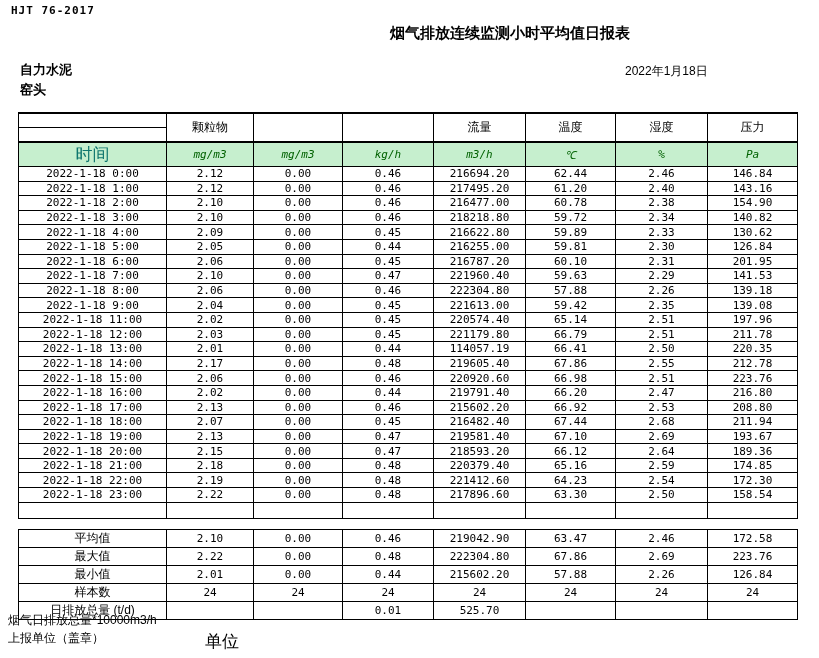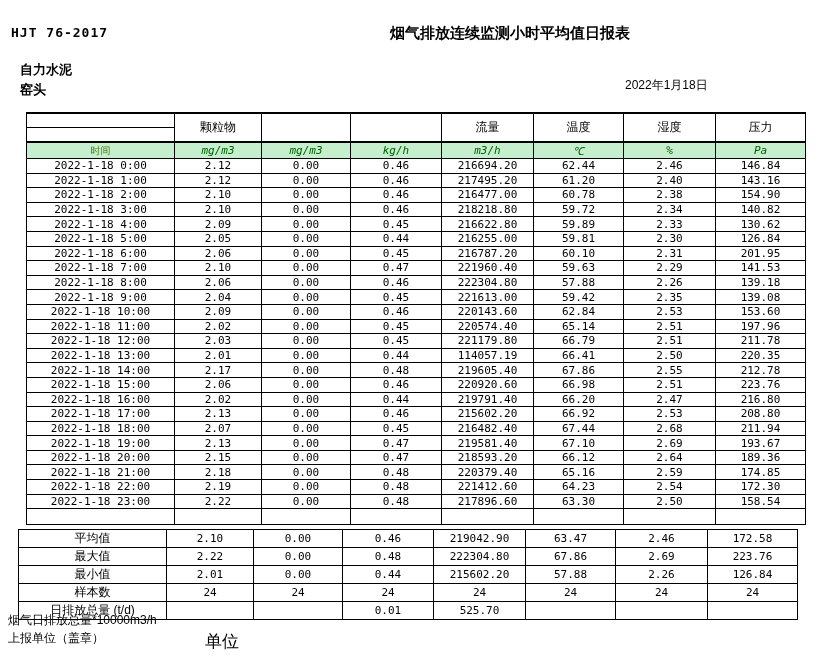--- a/index.html
+++ b/index.html
@@ -4,47 +4,47 @@
 <style>
   html,body { margin:0; padding:0; }
   body {
     width:819px; height:658px; background:#ffffff; color:#000;
     font-family:"Liberation Sans","DejaVu Sans",sans-serif;
     position:relative; overflow:hidden;
   }
   .std-code {
     position:absolute; left:11px; top:4px;
     font-family:"DejaVu Sans Mono",monospace;
-    font-weight:bold; font-size:13px; letter-spacing:1px;margin-top:21px;
+    font-weight:bold; font-size:11px; letter-spacing:1px;
   }
   .report-title {
     position:absolute; left:0; top:24px; width:630px;
     text-align:right; font-weight:bold; font-size:15px;
   }
   .company { position:absolute; left:20px; top:61px; font-weight:bold; font-size:13px; }
   .location { position:absolute; left:20px; top:81px; font-weight:bold; font-size:13px; }
-  .report-date { position:absolute; left:625px; top:77px; font-size:12px; }
+  .report-date { position:absolute; left:625px; top:63px; font-size:12px; }
 
   table { border-collapse:collapse; table-layout:fixed; }
-  .main-table { position:absolute; left:18px; top:112px; width:779px; border-top:2px solid #000;margin-left:8px; }
+  .main-table { position:absolute; left:18px; top:112px; width:779px; border-top:2px solid #000; }
   .summary-table { position:absolute; left:18px; top:529px; width:779px; }
 
   td {
     border:1px solid #000; padding:0; margin:0;
     text-align:center; vertical-align:middle;
     font-family:"DejaVu Sans Mono",monospace; font-size:11px;
     white-space:nowrap; overflow:hidden;
   }
   .group-row td { height:26px; font-family:"Liberation Sans","DejaVu Sans",sans-serif; font-size:12px; }
   .split-cell { padding:0; }
   .split-cell .half { height:13px; }
   .split-cell .half.top { border-bottom:1px solid #000; }
 
   .units-row td { height:15px; background:#c6efce; border-top:2px solid #000; }
-  .units-row td.time-head { font-family:"Liberation Sans","DejaVu Sans",sans-serif; font-size:10px; color:#4d7c0f; }
+  .units-row td.time-head { font-family:"Liberation Sans","DejaVu Sans",sans-serif; font-size:17px; color:#0f766e; }
   .units-row td.unit-cell { color:#006100;font-style:italic; }
 
   #data-rows td, #summary-rows td { height:13.6px; }
   #data-rows td:first-child { font-size:11px; }
   #summary-rows td:first-child { font-family:"Liberation Sans","DejaVu Sans",sans-serif; font-size:12px; }
   .filler-row td { height:15px; }
 
   .note1 { position:absolute; left:8px; top:612px; font-size:12px; }
   .note2 { position:absolute; left:8px; top:630px; font-size:12px; }
   .note-unit { position:absolute; left:205px; top:630px; font-size:17px; }
@@ -189,30 +189,20 @@
         <td>2022-1-18 9:00</td>
         <td>2.04</td>
         <td>0.00</td>
         <td>0.45</td>
         <td>221613.00</td>
         <td>59.42</td>
         <td>2.35</td>
         <td>139.08</td>
       </tr>
       <tr>
-        <td>2022-1-18 10:00</td>
-        <td>2.09</td>
-        <td>0.00</td>
-        <td>0.46</td>
-        <td>220143.60</td>
-        <td>62.84</td>
-        <td>2.53</td>
-        <td>153.60</td>
-      </tr>
-      <tr>
         <td>2022-1-18 11:00</td>
         <td>2.02</td>
         <td>0.00</td>
         <td>0.45</td>
         <td>220574.40</td>
         <td>65.14</td>
         <td>2.51</td>
         <td>197.96</td>
       </tr>
       <tr>

